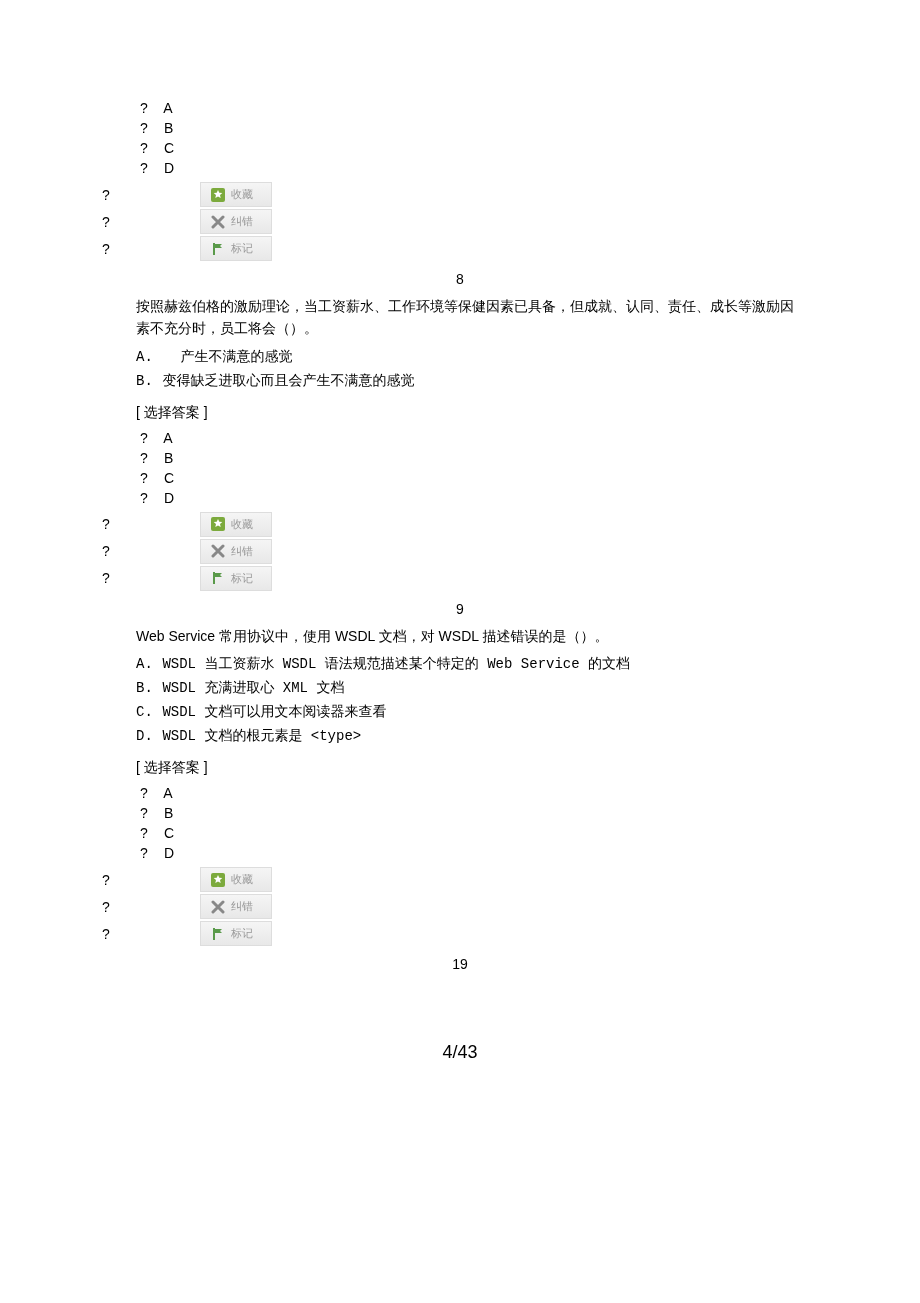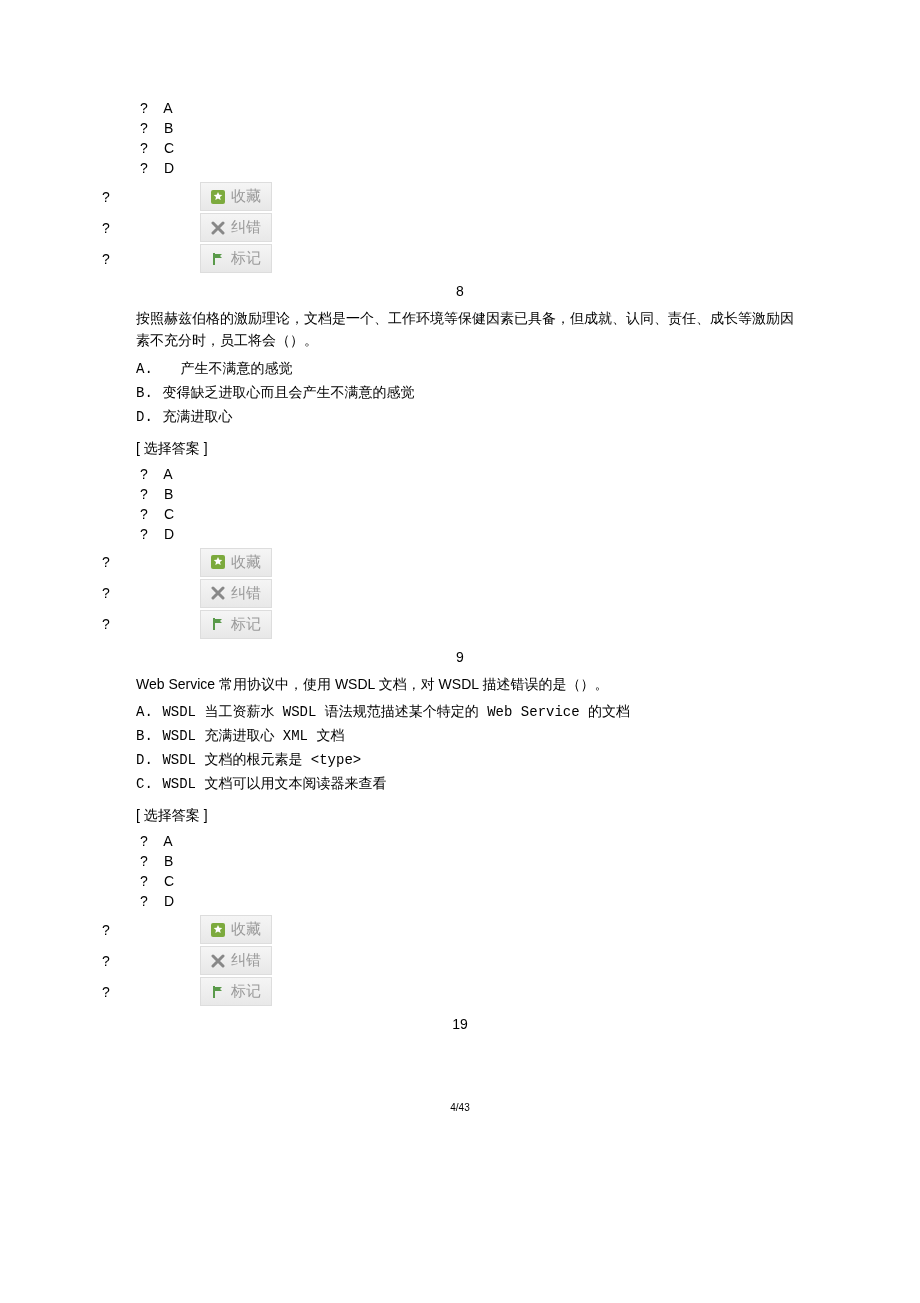--- a/index.html
+++ b/index.html
@@ -27,38 +27,38 @@
   }
   .action-btn {
     display: inline-flex;
     align-items: center;
     gap: 6px;
     padding: 4px 10px;
     background: linear-gradient(#f5f5f5, #e8e8e8);
     border: 1px solid #ddd;
     min-width: 72px;
     color: #999;
-    font-size: 15px;
+    font-size: 11px;
   }
   .icon { width: 14px; height: 14px; display: inline-block; }
   .q-number {
     text-align: center;
     margin: 10px 0 8px 0;
     font-size: 14px;
   }
   .question-block { margin-left: 36px; margin-right: 20px; }
   .q-text { margin-bottom: 8px; line-height: 1.6; }
   .q-option { margin-bottom: 6px; font-family: Liberation Mono, monospace; }
   .q-option.indent-extra .opt-letter { margin-right: 18px; }
   .opt-letter { display: inline-block; min-width: 18px; }
   .select-label { margin-top: 14px; margin-bottom: 8px; }
   .page-num {
     text-align: center;
     margin-top: 70px;
-    font-size: 10px;
+    font-size: 18px;
   }
 </style>
 </head>
 <body>
 
 <div class="answer-list">
   <div class="answer-item">
     <span class="q-mark">?</span>
     <span>A</span>
   </div>
@@ -109,33 +109,29 @@
             <path d="M3 2h8l-2 2 2 2H3z" fill="#5a9a4a"></path>
           </svg>
       </span>
       <span>标记</span>
     </span>
   </div>
 </div>
 
 <div class="q-number">8</div>
 <div class="question-block">
-  <div class="q-text">按照赫兹伯格的激励理论，文档是一个、工作环境等保健因素已具备，但成就、认同、责任、成长等激励因素不充分时，员工将会（）。</div>
+  <div class="q-text">按照赫兹伯格的激励理论，当工资薪水、工作环境等保健因素已具备，但成就、认同、责任、成长等激励因素不充分时，员工将会（）。</div>
   <div class="q-option indent-extra">
     <span class="opt-letter">A.</span>
     <span>产生不满意的感觉</span>
   </div>
   <div class="q-option">
     <span class="opt-letter">B.</span>
     <span>变得缺乏进取心而且会产生不满意的感觉</span>
   </div>
-  <div class="q-option">
-    <span class="opt-letter">D.</span>
-    <span>充满进取心</span>
-  </div>
 
   <div class="select-label">[ 选择答案 ]</div>
 
   <div class="answer-list" style="margin-left:4px;">
     <div class="answer-item">
       <span class="q-mark">?</span>
       <span>A</span>
     </div>
     <div class="answer-item">
       <span class="q-mark">?</span>
@@ -195,27 +191,27 @@
   <div class="q-text">Web Service 常用协议中，使用   WSDL 文档，对 WSDL 描述错误的是（）。</div>
   <div class="q-option">
     <span class="opt-letter">A.</span>
     <span>WSDL 当工资薪水  WSDL 语法规范描述某个特定的 Web Service 的文档</span>
   </div>
   <div class="q-option">
     <span class="opt-letter">B.</span>
     <span>WSDL 充满进取心  XML 文档</span>
   </div>
   <div class="q-option">
+    <span class="opt-letter">C.</span>
+    <span>WSDL 文档可以用文本阅读器来查看</span>
+  </div>
+  <div class="q-option">
     <span class="opt-letter">D.</span>
     <span>WSDL 文档的根元素是 &lt;type&gt;</span>
   </div>
-  <div class="q-option">
-    <span class="opt-letter">C.</span>
-    <span>WSDL 文档可以用文本阅读器来查看</span>
-  </div>
 
   <div class="select-label">[ 选择答案 ]</div>
 
   <div class="answer-list" style="margin-left:4px;">
     <div class="answer-item">
       <span class="q-mark">?</span>
       <span>A</span>
     </div>
     <div class="answer-item">
       <span class="q-mark">?</span>

